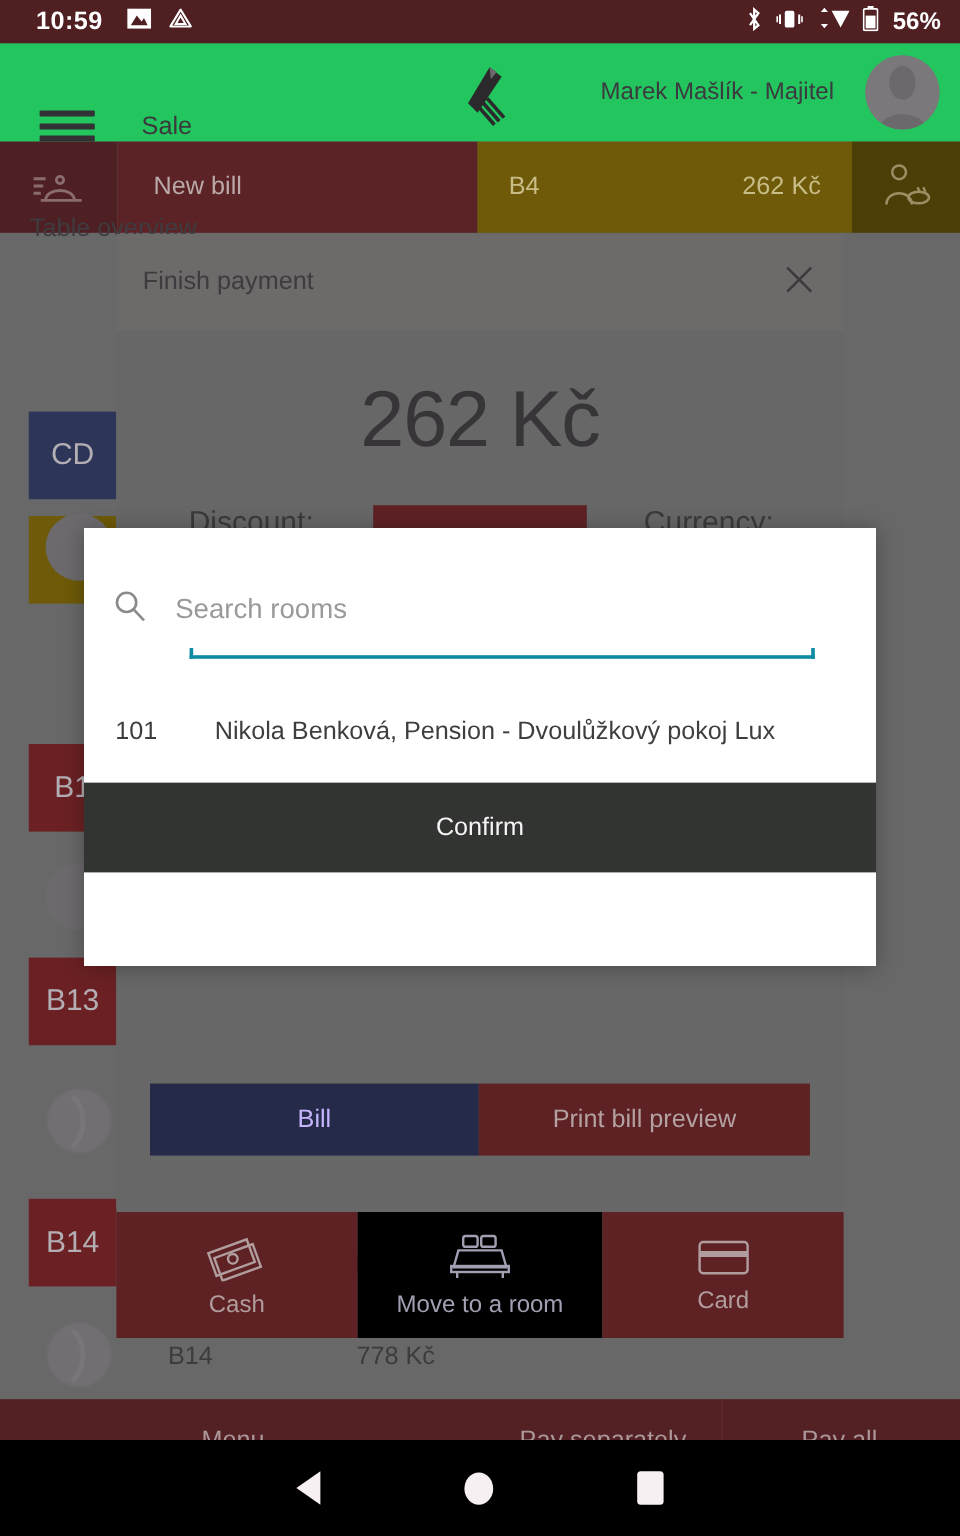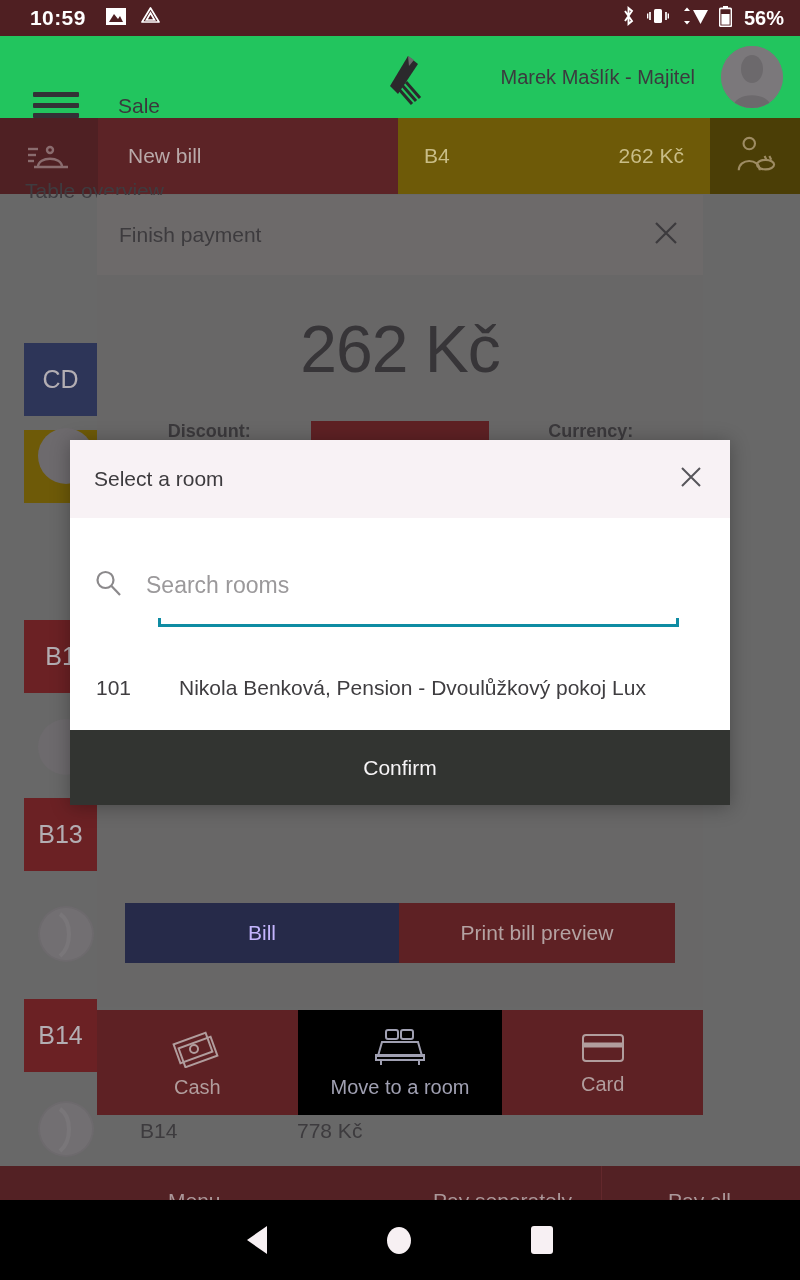--- a/index.html
+++ b/index.html
@@ -69,21 +69,21 @@
     position:absolute; left:97px; top:159px; width:606px; height:812px;
     background:#6d6a6a;
   }
   .fp-head{ height:80px; display:flex; align-items:center; padding:0 22px; }
   .fp-title{ font-size:21px; color:#3d3b3e;}
   .fp-x{ margin-left:auto; }
   .fp-body{ background:#686767; height:732px; position:relative;}
   .fp-amount{ text-align:center; font-size:66px; color:#373538; padding-top:36px; letter-spacing:-1px;}
   .fp-cols{ display:flex; padding:0 23px; margin-top:34px; gap:12px;}
   .fp-col{ flex:1; text-align:center;}
-  .fp-col .lbl{ font-size:18px; color:#3b393c; margin-bottom:10px;font-weight:bold;}
+  .fp-col .lbl{ font-size:25px; color:#3b393c; margin-bottom:10px;}
   .fp-col .bar{ height:62px; }
   .fp-col .bar.navy{ background:#262a49; }
   .fp-col .bar.red{ background:#5e2124; }
 
   .fp-billrow{ position:absolute; left:28px; top:628px; width:550px; height:60px; display:flex;}
   .fp-billrow .bbtn{ display:flex; align-items:center; justify-content:center; font-size:21px; }
   .fp-billrow .bill{ width:274px; background:#262a49; color:#c4b5fd;}
   .fp-billrow .preview{ flex:1; background:#5e2124; color:#b4a2a2;}
 
   .fp-eet{ position:absolute; left:30px; top:756px; display:flex; align-items:center;}
@@ -353,28 +353,20 @@
             <rect x="4" y="0" width="5" height="2.4" fill="#fff"></rect>
             <rect x="0.6" y="2.4" width="11.8" height="18" rx="1.4" fill="none" stroke="#fff" stroke-width="1.6"></rect>
             <rect x="2.4" y="8" width="8.2" height="10.6" fill="#fff"></rect>
           </svg>
       </span>
       <span class="sb-batt-txt">56%</span>
     </div>
   </div>
 
   <div class="modal">
-    <div class="m-head">
-      <div class="m-title">Select a room</div>
-      <div class="m-x">
-        <svg width="30" height="30" viewBox="0 0 30 30" stroke="#57555a" stroke-width="2">
-            <path d="M6 6 L24 24 M24 6 L6 24"></path>
-          </svg>
-      </div>
-    </div>
     <div class="m-body">
       <div class="m-search">
         <span class="m-searchicon">
           <svg width="30" height="30" viewBox="0 0 30 30" fill="none" stroke="#8b898b" stroke-width="2.2">
             <circle cx="12.5" cy="12" r="8"></circle>
               <path d="M18.5 18 L27 27"></path>
           </svg>
         </span>
         <input class="m-input" type="text" value="" placeholder="Search rooms" style="">
       </div>

